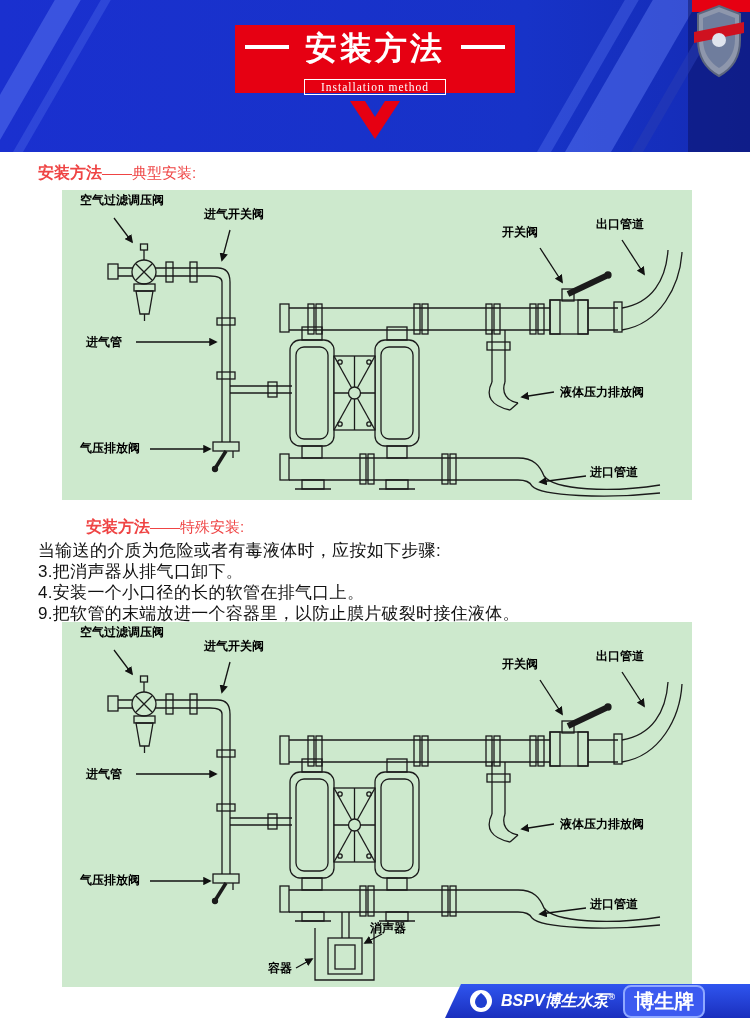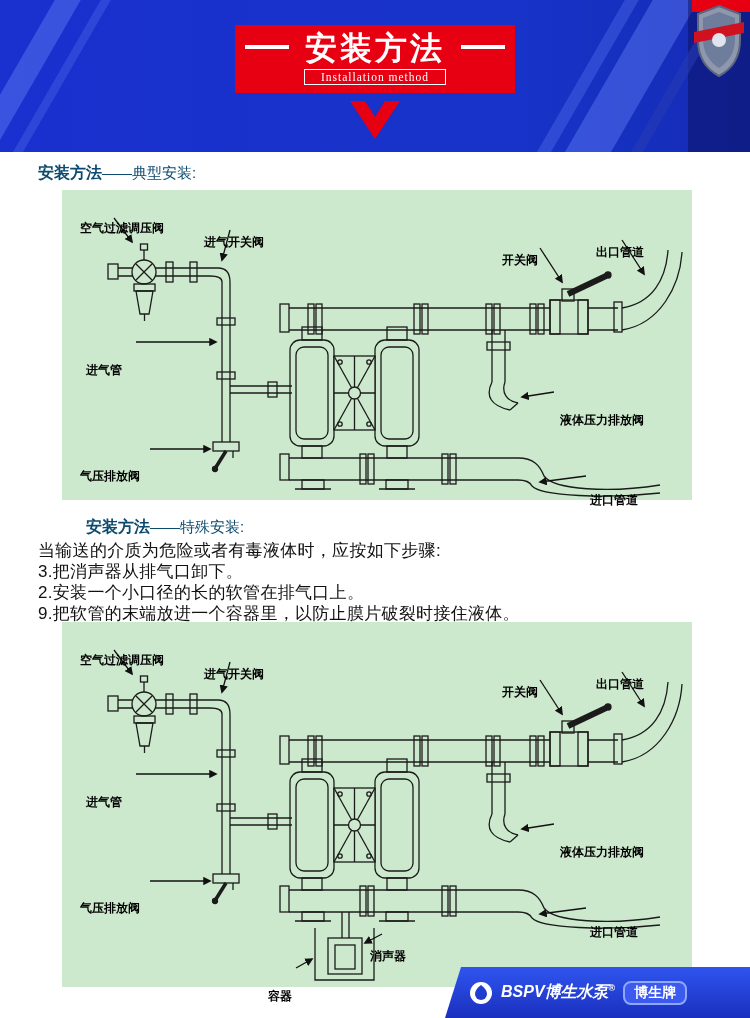--- a/index.html
+++ b/index.html
@@ -18,45 +18,45 @@
   .s5 { right:66px;  width:12px; background:rgba(40,60,180,.55); }
   .dark-right { position:absolute; right:0; top:0; width:62px; height:152px; background:rgba(8,14,84,.45); }
   .topbar-red { position:absolute; right:0; top:0; width:58px; height:12px; background:#e60012; }
   .crest { position:absolute; right:4px; top:2px; }
   .title-wrap { position:absolute; left:235px; top:25px; width:280px; height:68px; background:#e60012;
                 display:flex; flex-direction:column; align-items:center; }
   .hbar { position:absolute; top:20px; width:44px; height:4px; background:#fff; }
   .hbar.left { left:10px; } .hbar.right { right:10px; }
   .banner-title { color:#fff; font-size:32px; font-weight:bold; letter-spacing:3px; line-height:1; margin-top:7px; }
   .banner-sub { color:#fff; border:1px solid #fff; font-family:"Liberation Serif","DejaVu Serif",serif;
-                font-size:11.5px; letter-spacing:1px; padding:1px 16px; margin-top:5px; white-space:nowrap; }
+                font-size:11.5px; letter-spacing:1px; padding:1px 16px; margin-top:15px; white-space:nowrap; }
   .vmark { position:absolute; left:347px; top:99px; }
 
   
-  .sec-head { position:absolute; font-size:15px; color:#0c4a6e; white-space:nowrap; }
+  .sec-head { position:absolute; font-size:15px; color:#ef4444; white-space:nowrap; }
   .sec-head b { font-size:16px; }
   #head1 { left:38px; top:163px; }
   #head2 { left:50px; top:517px;margin-left:36px; }
   .bodytext { position:absolute; left:38px; font-size:17px; font-weight:500; letter-spacing:.3px; white-space:nowrap; }
   #intro { top:539px; } #step1 { top:560px; } #step2 { top:581px; } #step3 { top:602px; }
 
   .panel { position:absolute; left:62px; width:630px; background:#cde9cd; }
   #panel1 { top:190px; height:310px; }
   #panel2 { top:622px; height:365px; }
   .panel svg.diagram { position:absolute; left:0; top:0; }
-  .dlabel { position:absolute; font-size:12px; font-weight:600; color:#000; white-space:nowrap; line-height:1.15;margin-top:28px; }
+  .dlabel { position:absolute; font-size:12px; font-weight:600; color:#000; white-space:nowrap; line-height:1.15; }
 
   
-  footer.brandbar { position:absolute; right:0; bottom:0; width:305px; height:51px;
+  footer.brandbar { position:absolute; right:0; bottom:0; width:305px; height:34px;
                     background:linear-gradient(180deg,#2f55ef,#1a2fbe);
                     clip-path:polygon(16px 0,100% 0,100% 100%,0 100%);
                     display:flex; align-items:center; gap:8px; padding-left:24px; }
   .brand-text { color:#fff; font-weight:bold; font-size:16px; font-style:italic; white-space:nowrap; }
   .brand-reg { color:#fff; font-size:9px; vertical-align:super; font-style:normal; }
-  .badge { color:#fff; font-size:14px; font-weight:bold; border:2px solid #8fa8ff; border-radius:8px;
+  .badge { color:#fff; font-size:20px; font-weight:bold; border:2px solid #8fa8ff; border-radius:8px;
            padding:1px 9px; background:#3c5af0; white-space:nowrap; }
 </style>
 </head>
 <body>
 
 <svg width="0" height="0" style="position:absolute" aria-hidden="true">
   <defs>
     <marker id="ah" viewBox="0 0 10 10" refX="8" refY="5" markerWidth="6.5" markerHeight="6.5" orient="auto">
       <path d="M0,0 L10,5 L0,10 Z" fill="#111"></path>
     </marker>
@@ -211,21 +211,21 @@
   <div class="dlabel" style="left:498px;top:196px">液体压力排放阀</div>
   <div class="dlabel" style="left:18px;top:252px">气压排放阀</div>
   <div class="dlabel" style="left:528px;top:276px">进口管道</div>
 </section>
 
 <div class="sec-head" id="head2">
   <b>安装方法</b><span>——特殊安装:</span>
 </div>
 <p class="bodytext" id="intro">当输送的介质为危险或者有毒液体时，应按如下步骤:</p>
 <p class="bodytext" id="step1">3.把消声器从排气口卸下。</p>
-<p class="bodytext" id="step2">2.安装一个小口径的长的软管在排气口上。</p>
+<p class="bodytext" id="step2">4.安装一个小口径的长的软管在排气口上。</p>
 <p class="bodytext" id="step3">9.把软管的末端放进一个容器里，以防止膜片破裂时接住液体。</p>
 
 <section class="panel" id="panel2">
   <svg class="diagram" width="630" height="365" viewBox="0 0 630 365">
     <use href="#pump-sym"></use>
     <g stroke="#1b1b1b" stroke-width="1.3" fill="none">
       <line x1="280" y1="290" x2="280" y2="316"></line>
       <line x1="287" y1="290" x2="287" y2="316"></line>
       <rect x="266" y="316" width="34" height="36"></rect>
       <rect x="273" y="323" width="20" height="24"></rect>

